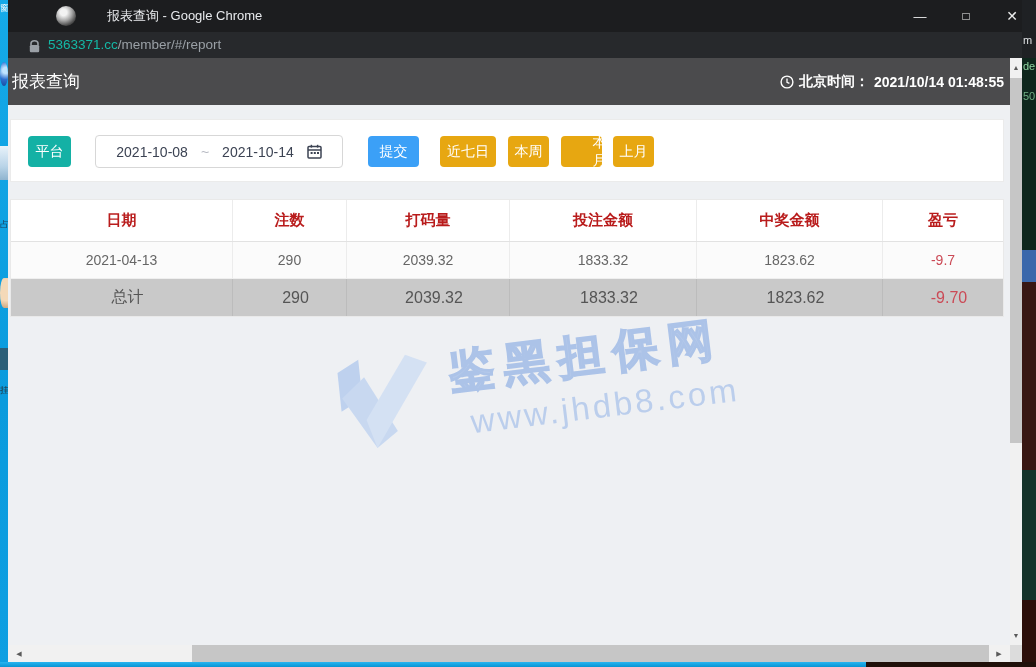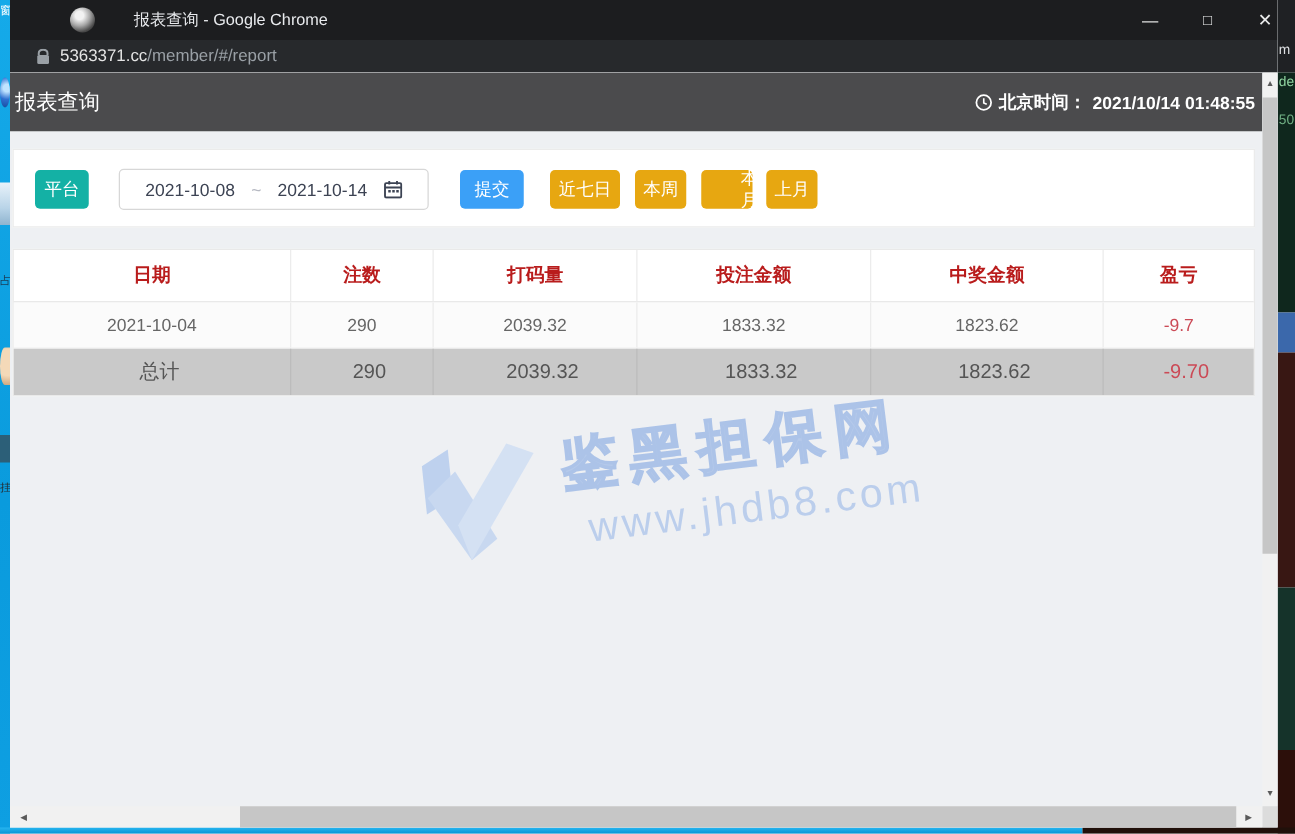--- a/index.html
+++ b/index.html
@@ -43,21 +43,21 @@
     font-size:13px; color:#e8eaed; white-space:nowrap; }
   .win-btn { position:absolute; top:0; width:30px; height:32px; display:flex; align-items:center; justify-content:center;
     color:#eceded; cursor:default; }
   .btn-min { left:897px; font-size:13px; }
   .btn-max { left:943px; font-size:12px; }
   .btn-close { left:989px; font-size:14px; }
 
   .address-bar { position:absolute; left:8px; top:32px; width:1014px; height:26px; background:#27292c; z-index:2; }
   .lock-icon { position:absolute; left:21px; top:7px; }
   .url-text { position:absolute; left:40px; top:0; height:26px; line-height:26px; font-size:13.5px; white-space:nowrap; }
-  .url-domain { color:#e5e5e5; }
+  .url-domain { color:#14b8a6; }
   .url-path { color:#9aa0a6; }
 
   
   .page { position:absolute; left:8px; top:58px; width:1002px; height:587px; background:#eef0f3; overflow:hidden; z-index:2; }
 
   .page-header { position:absolute; left:0; top:0; width:1002px; height:47px; background:#4b4b4d; }
   .page-title { position:absolute; left:4px; top:0; height:47px; line-height:47px; font-size:17px; color:#ffffff; }
   .bj-time { position:absolute; right:6px; top:0; height:47px; display:flex; align-items:center; gap:5px;
     color:#ffffff; font-size:14px; font-weight:700; white-space:nowrap; }
 
@@ -204,21 +204,21 @@
   <div class="report-table">
     <div class="t-row t-head">
       <span class="cell c0">日期</span>
       <span class="cell c1">注数</span>
       <span class="cell c2">打码量</span>
       <span class="cell c3">投注金额</span>
       <span class="cell c4">中奖金额</span>
       <span class="cell c5">盈亏</span>
     </div>
     <div class="t-row t-body1">
-      <span class="cell c0">2021-10-04</span>
+      <span class="cell c0">2021-04-13</span>
       <span class="cell c1">290</span>
       <span class="cell c2">2039.32</span>
       <span class="cell c3">1833.32</span>
       <span class="cell c4">1823.62</span>
       <span class="cell c5 loss">-9.7</span>
     </div>
     <div class="t-row t-body2">
       <span class="cell c0">总计</span>
       <span class="cell c1">290</span>
       <span class="cell c2">2039.32</span>

